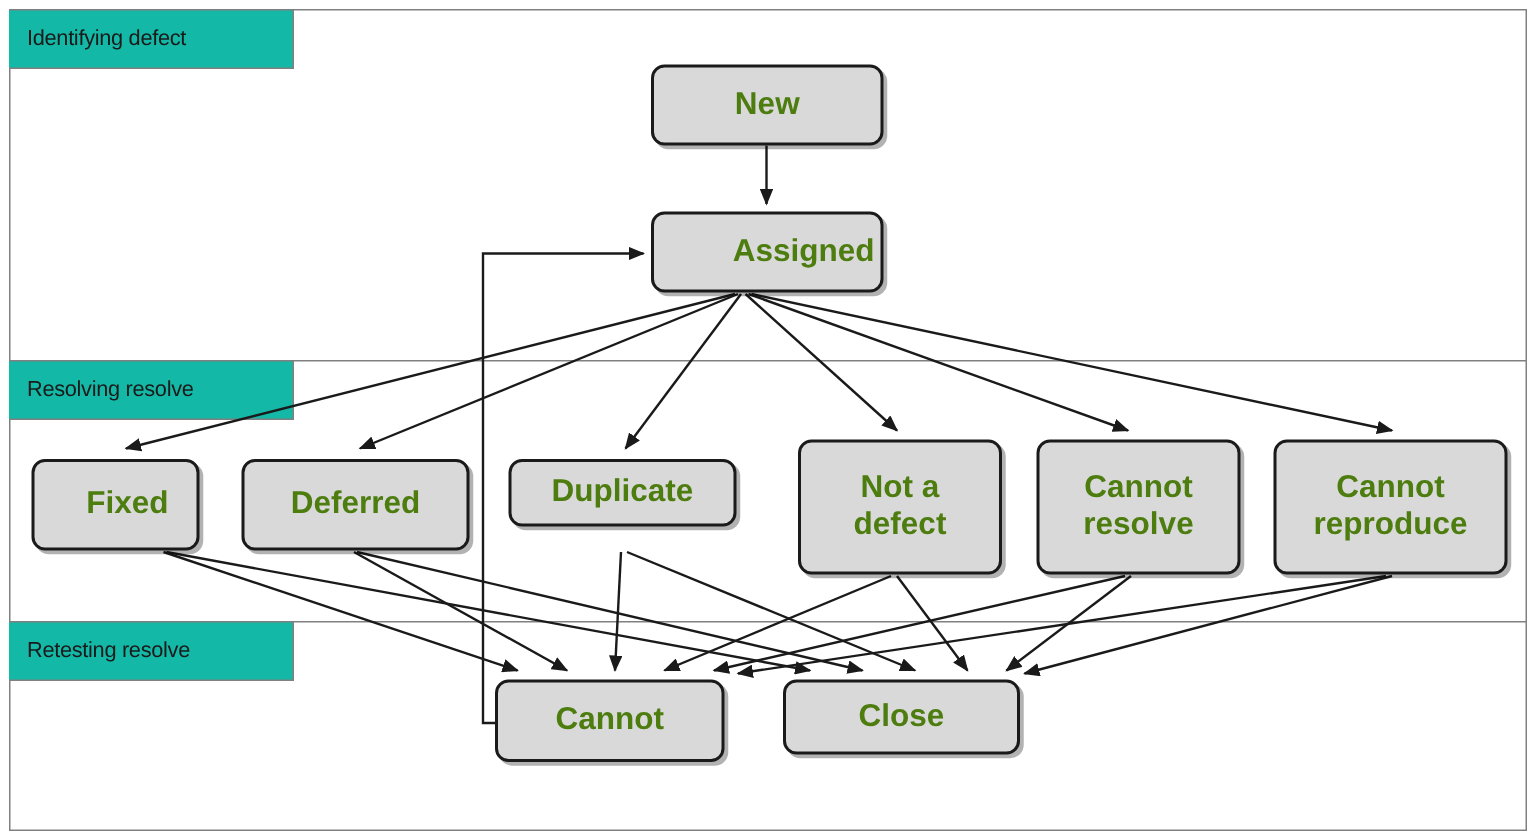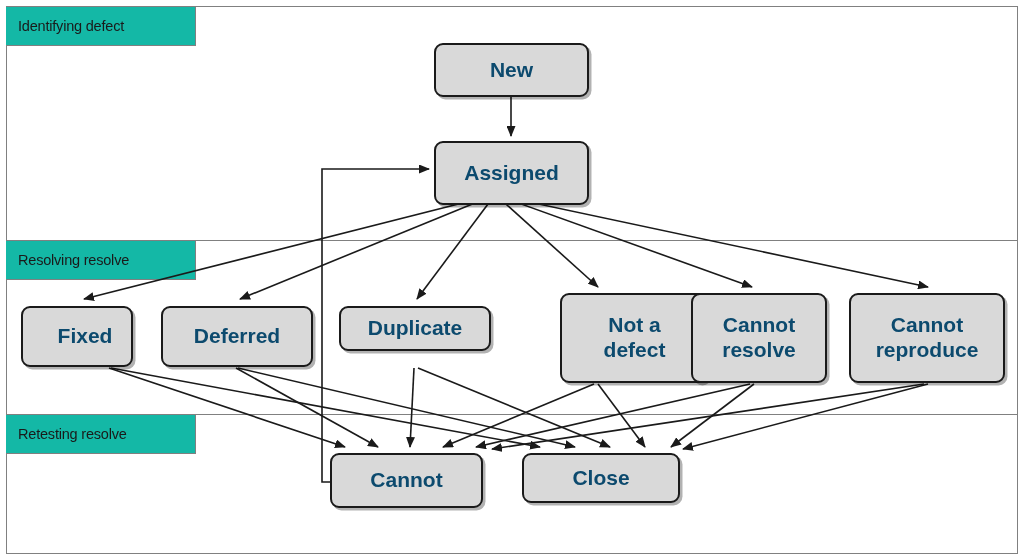--- a/index.html
+++ b/index.html
@@ -58,21 +58,21 @@
     background: #d9d9d9;
     border: 2px solid #1a1a1a;
     border-radius: 9px;
     box-shadow: 2.5px 2.5px 0 rgba(0,0,0,0.30);
     display: flex;
     align-items: center;
     justify-content: center;
     text-align: center;
     font-weight: bold;
     font-size: 21px;
-    color: #0c4a6e;
+    color: #4d7c0f;
     line-height: 1.18;
     z-index: 3;
   }
   .node .node-text {
     display: block;
     white-space: pre-line;
     padding: 0 4px;
   }
   #edges {
     position: absolute;
@@ -126,33 +126,33 @@
         <path d="M 924,384 L 492,449" marker-end="url(#arrowhead)"></path>
         <path d="M 928,384 L 683,449" marker-end="url(#arrowhead)"></path>
         <path d="M 330,482 L 322,482 L 322,169 L 429,169" marker-end="url(#arrowhead)"></path>
       </g>
   </svg>
 
   <div id="node-layer">
       <div class="node" style="left: 434px; top: 43px; width: 155px; height: 54px;">
         <span class="node-text">New</span>
       </div>
-      <div class="node" style="left: 434px; top: 141px; width: 155px; height: 64px;">
+      <div class="node" style="left: 434px; top: 141px; width: 155px; height: 54px; justify-content: flex-end;">
         <span class="node-text">Assigned</span>
       </div>
       <div class="node" style="left: 21px; top: 306px; width: 112px; height: 61px; padding-left: 16px;">
         <span class="node-text">Fixed</span>
       </div>
       <div class="node" style="left: 161px; top: 306px; width: 152px; height: 61px; justify-content: center;">
         <span class="node-text">Deferred</span>
       </div>
       <div class="node" style="left: 339px; top: 306px; width: 152px; height: 45px;">
         <span class="node-text">Duplicate</span>
       </div>
-      <div class="node" style="left: 560px; top: 293px; width: 149px; height: 90px;">
+      <div class="node" style="left: 532px; top: 293px; width: 136px; height: 90px;">
         <span class="node-text">Not a
 defect</span>
       </div>
       <div class="node" style="left: 691px; top: 293px; width: 136px; height: 90px;">
         <span class="node-text">Cannot
 resolve</span>
       </div>
       <div class="node" style="left: 849px; top: 293px; width: 156px; height: 90px;">
         <span class="node-text">Cannot
 reproduce</span>

